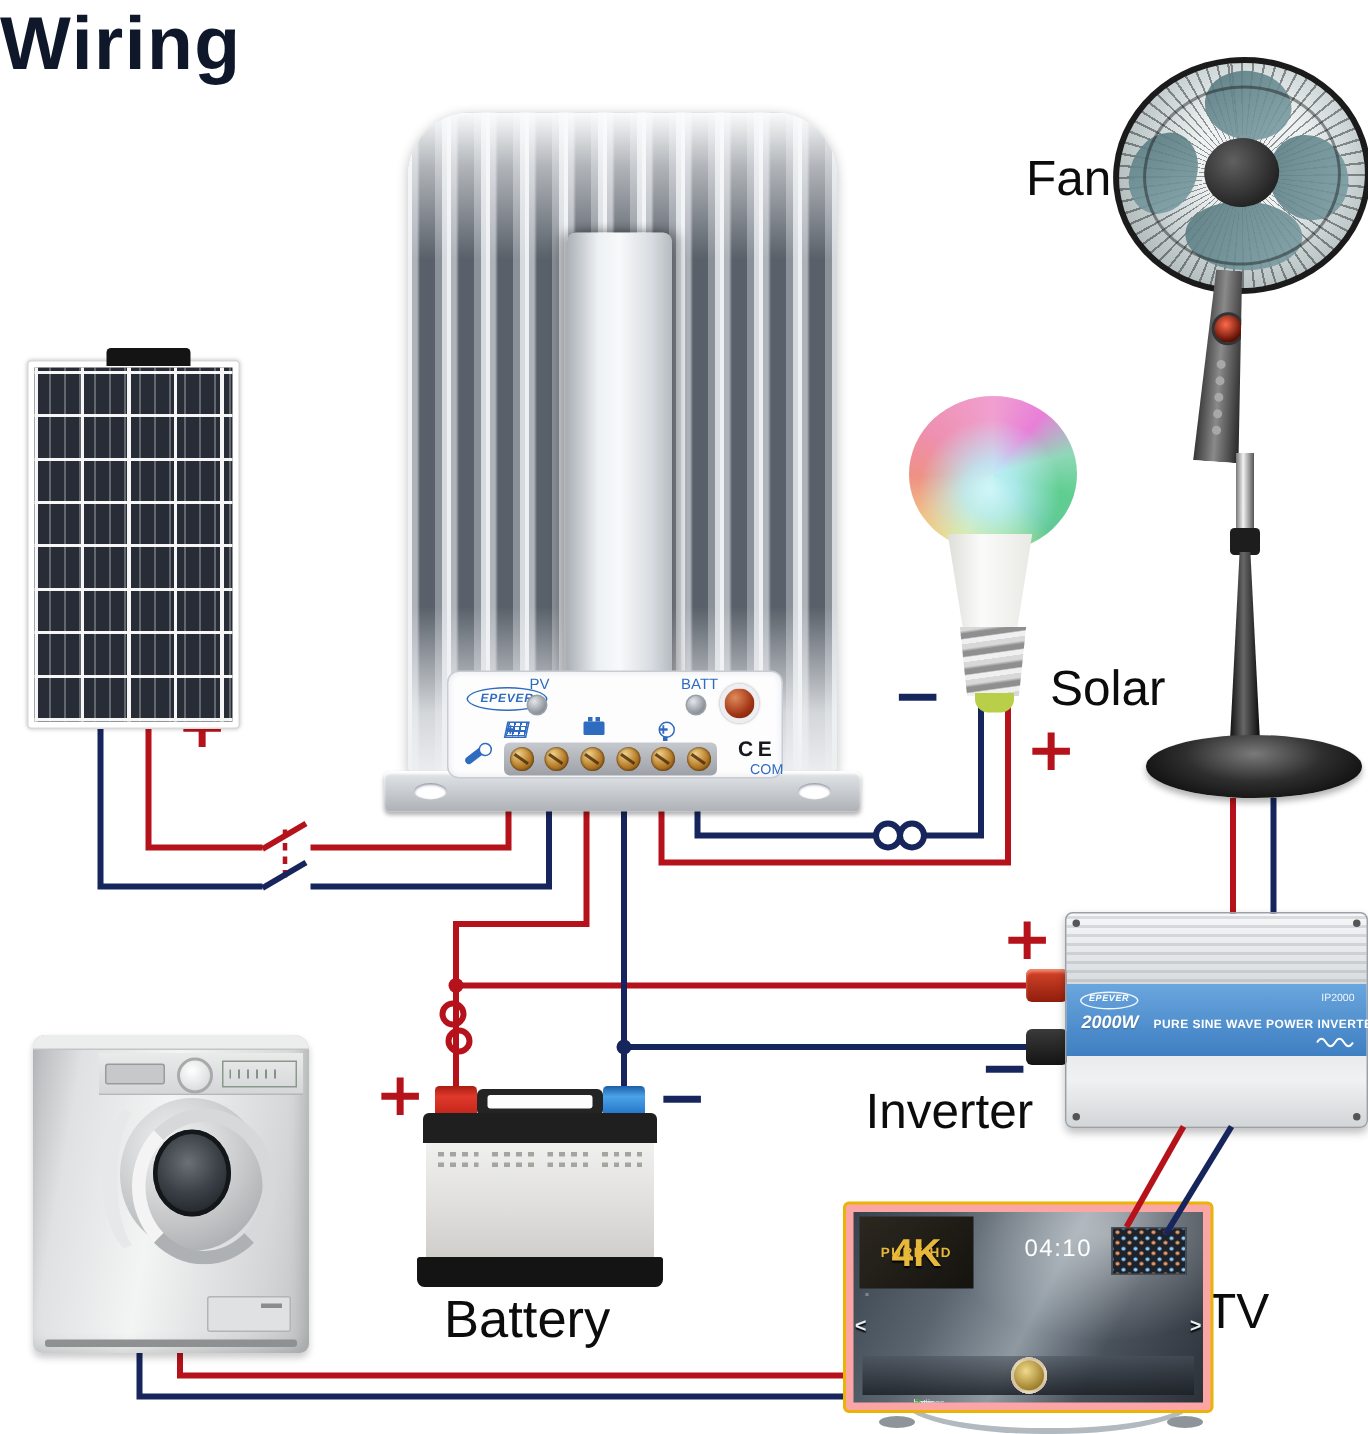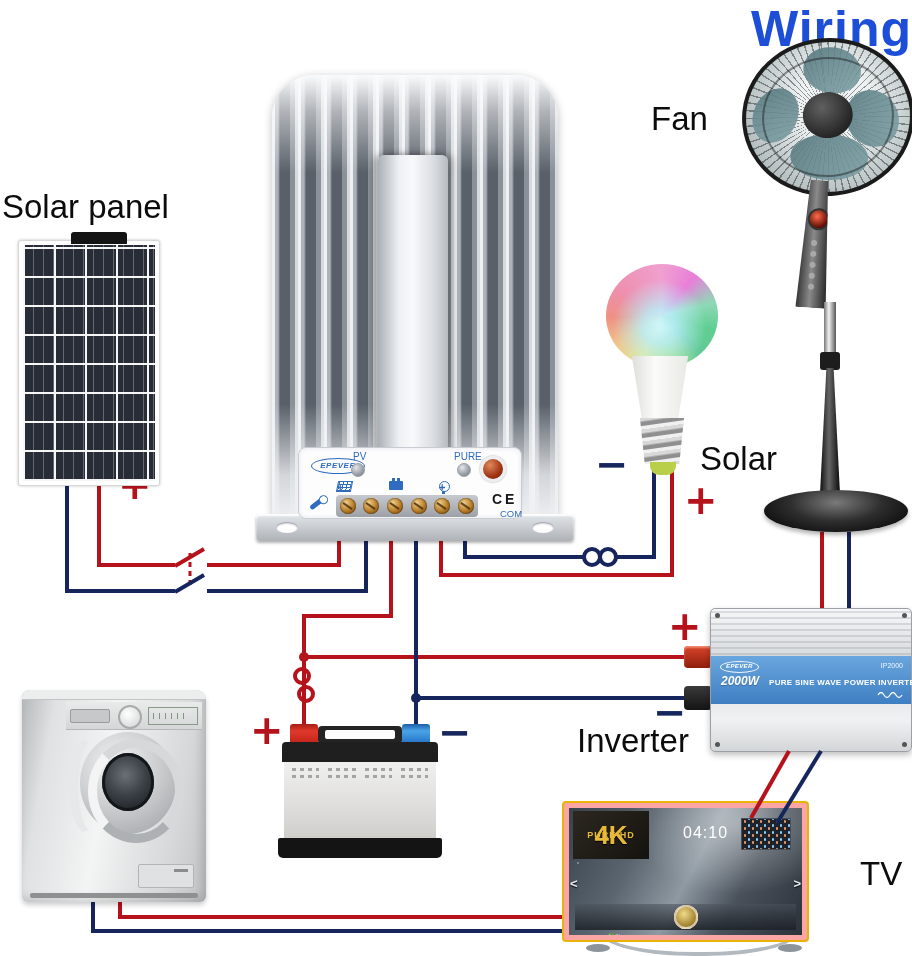--- a/index.html
+++ b/index.html
@@ -1,18 +1,18 @@
 <!DOCTYPE html>
 <html><head>
 <meta charset="utf-8">
 <style>
   html,body{margin:0;padding:0;background:#fff}
   .canvas{position:relative;width:912px;height:956px;background:#fff;overflow:hidden;
     font-family:"Liberation Sans",sans-serif;color:#111}
-  .title{position:absolute;left:0;right:0;top:0;text-align:right;font-size:50px;font-weight:800;letter-spacing:1px;color:#1d4ed8}
+  .title{position:absolute;left:0;right:0;top:0;text-align:left;font-size:50px;font-weight:800;letter-spacing:1px;color:#0f172a}
   .seclab{position:absolute;font-size:33px;color:#0c0c0c}
   .sg{position:absolute;font-weight:bold;font-size:40px;line-height:1;font-family:"DejaVu Sans",sans-serif}
   .sg.p{color:#b5121b}.sg.n{color:#16265c}
   svg.wires{position:absolute;left:0;top:0;z-index:1}
   svg.wires2{position:absolute;left:0;top:0;z-index:7}
   .dev{position:absolute;z-index:2}
 
   
   .sp{left:18px;top:240px;width:132px;height:236px;background:#fff;border:1px solid #d8d8d8;border-radius:3px;
       box-shadow:0 0 3px rgba(0,0,0,.25);padding:4px}
@@ -234,40 +234,39 @@
       <path d="M465 528 V557 H584"></path>
       <circle cx="592" cy="557" r="8"></circle>
       <circle cx="608" cy="557" r="8"></circle>
       <path d="M616 557 H654 V468"></path>
       <path d="M849 532 V612"></path>
       <path d="M93 896 V931 H590"></path>
     </g>
     <circle cx="416" cy="698" r="5" fill="#16265c"></circle>
   </svg>
 
-  <div class="seclab" style="left:2px;top:188px">Solar panel</div>
   <div class="dev sp">
     <div class="sp-tab"></div>
     <div class="sp-cells"></div>
   </div>
   <div class="sg n" style="left:20px;top:462px">−</div>
   <div class="sg p" style="left:118px;top:465px">+</div>
 
   <div class="dev ctl">
     <div class="ctl-col"></div>
   </div>
   <div class="dev brk">
     <div class="hole" style="left:20px"></div>
     <div class="hole" style="right:20px"></div>
   </div>
   <div class="dev panel">
     <div class="eplogo">EPEVER</div>
     <div class="blue pvl">PV</div>
     <div class="led led1"></div>
-    <div class="blue btl">PURE</div>
+    <div class="blue btl">BATT</div>
     <div class="led led2"></div>
     <div class="rbtn"></div>
     <div class="tg tg1">
       <span>+</span>
       <span class="ti ti-pv"></span>
       <span>−</span>
     </div>
     <div class="tg tg2">
       <span>+</span>
       <span class="ti ti-bat"></span>
@@ -284,21 +283,21 @@
       <span class="scr"></span>
       <span class="scr"></span>
       <span class="scr"></span>
       <span class="scr"></span>
     </div>
     <div class="tmp"></div>
     <div class="ce">CE</div>
     <div class="blue com">COM</div>
   </div>
 
-  <div class="seclab" style="left:651px;top:100px">Fan</div>
+  <div class="seclab" style="left:684px;top:100px">Fan</div>
   <div class="dev cage">
     <div class="blade bl1"></div>
     <div class="blade bl2"></div>
     <div class="blade bl3"></div>
     <div class="blade bl4"></div>
     <div class="ring"></div>
     <div class="hub"></div>
   </div>
   <div class="dev neck">
     <div class="fdisp"></div>
@@ -353,20 +352,21 @@
   <div class="dev btop"></div>
   <div class="dev bbody">
     <div class="bvents">
         <i></i>
         <i></i>
         <i></i>
         <i></i>
       </div>
   </div>
   <div class="dev bbase"></div>
+  <div class="seclab" style="left:296px;top:860px;font-size:35px">Battery</div>
 
   <div class="dev wm">
     <div class="wmtop"></div>
     <div class="wmpan">
       <div class="wmdisp"></div>
       <div class="wmknob"></div>
       <div class="wmlcd"></div>
     </div>
     <div class="wmcrescent"></div>
     <div class="wmdoor">
@@ -415,20 +415,20 @@
             <b style="background:#e8c520"></b>
             <span>settings</span>
           </span>
         <span class="mi">
             <b style="background:#35a045"></b>
             <span>home</span>
           </span>
       </div>
     </div>
   </div>
-  <div class="seclab" style="left:860px;top:855px">TV</div>
+  <div class="seclab" style="left:804px;top:855px">TV</div>
 
   <svg class="wires2" width="912" height="956" viewBox="0 0 912 956">
     <path d="M789 751 L751 818" fill="none" stroke="#b5121b" stroke-width="4"></path>
     <path d="M821 751 L777 823" fill="none" stroke="#16265c" stroke-width="4"></path>
   </svg>
 
 </div>
 
 </body></html>

